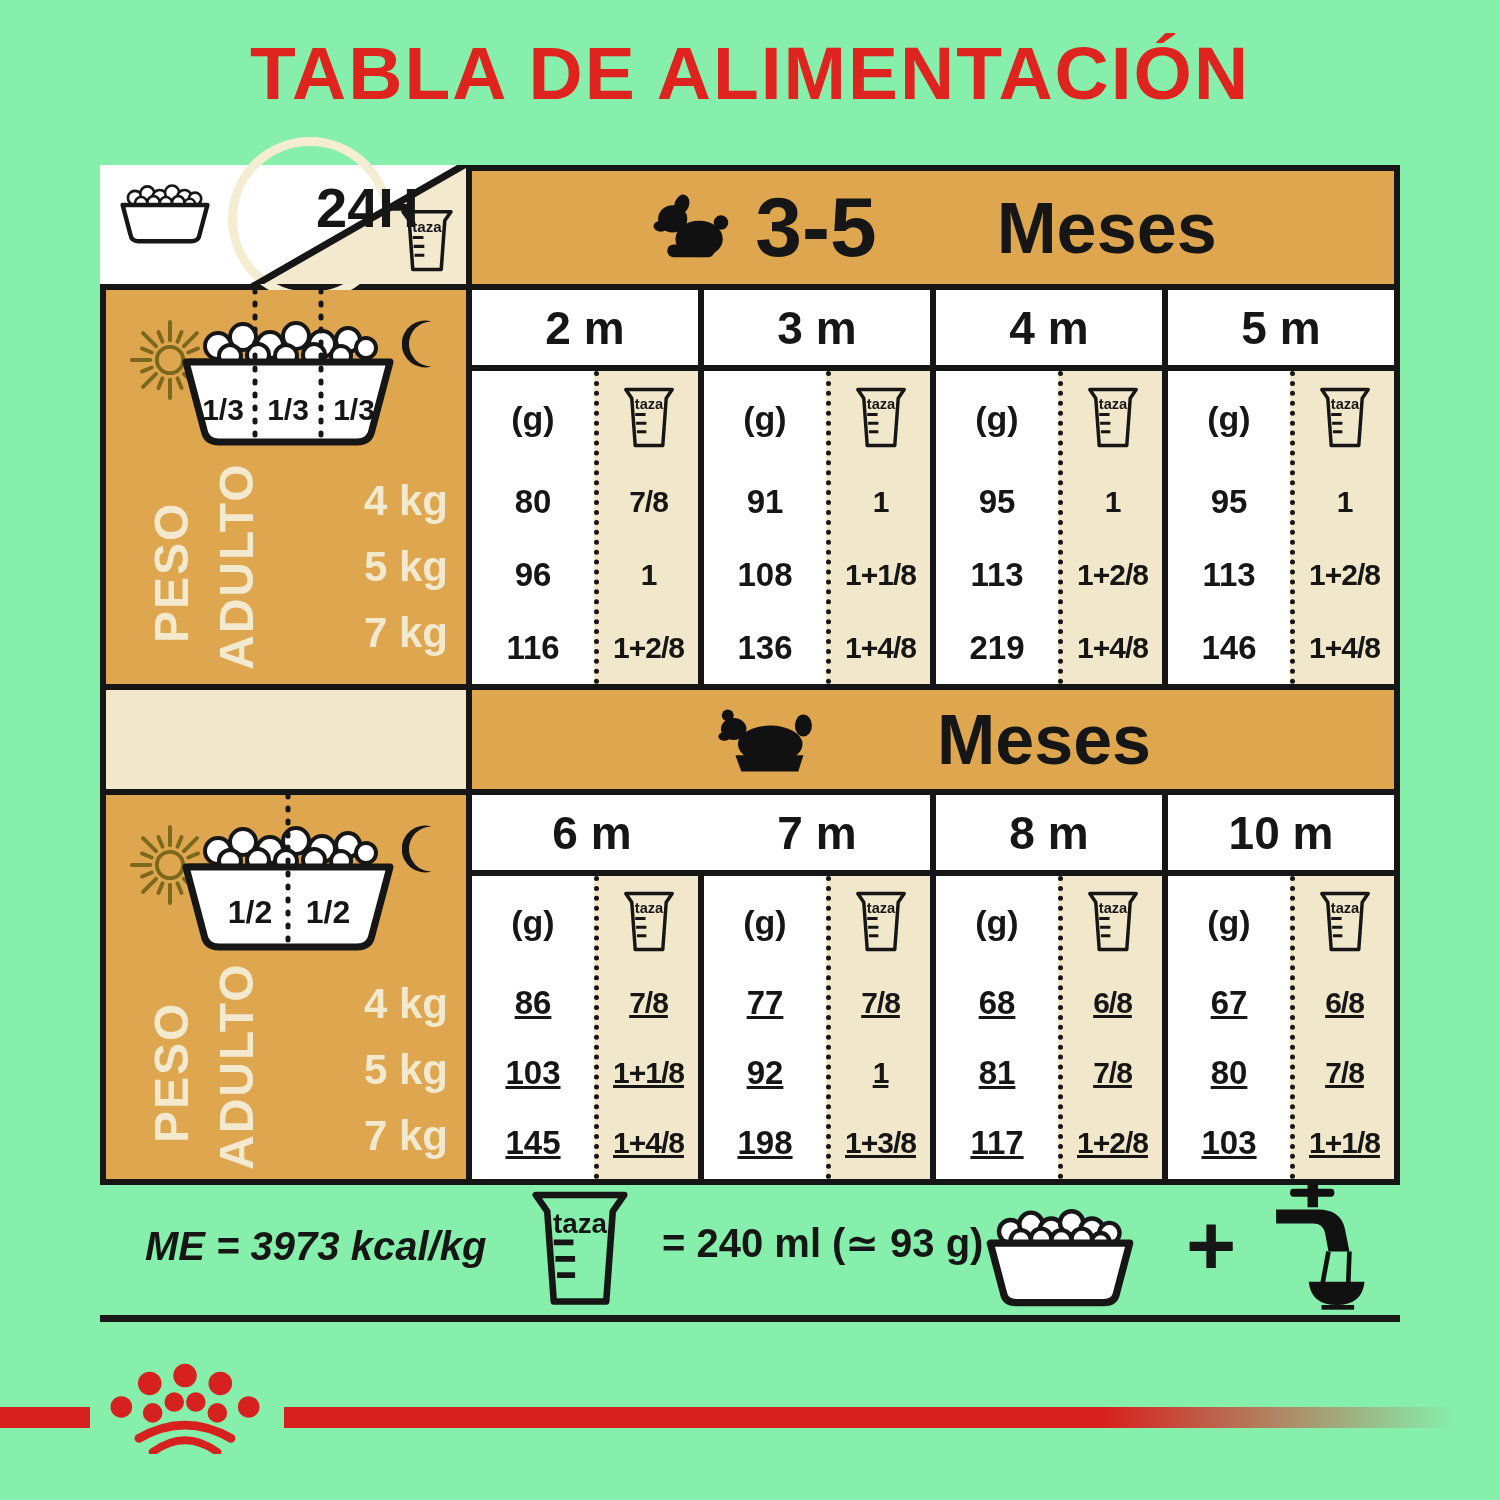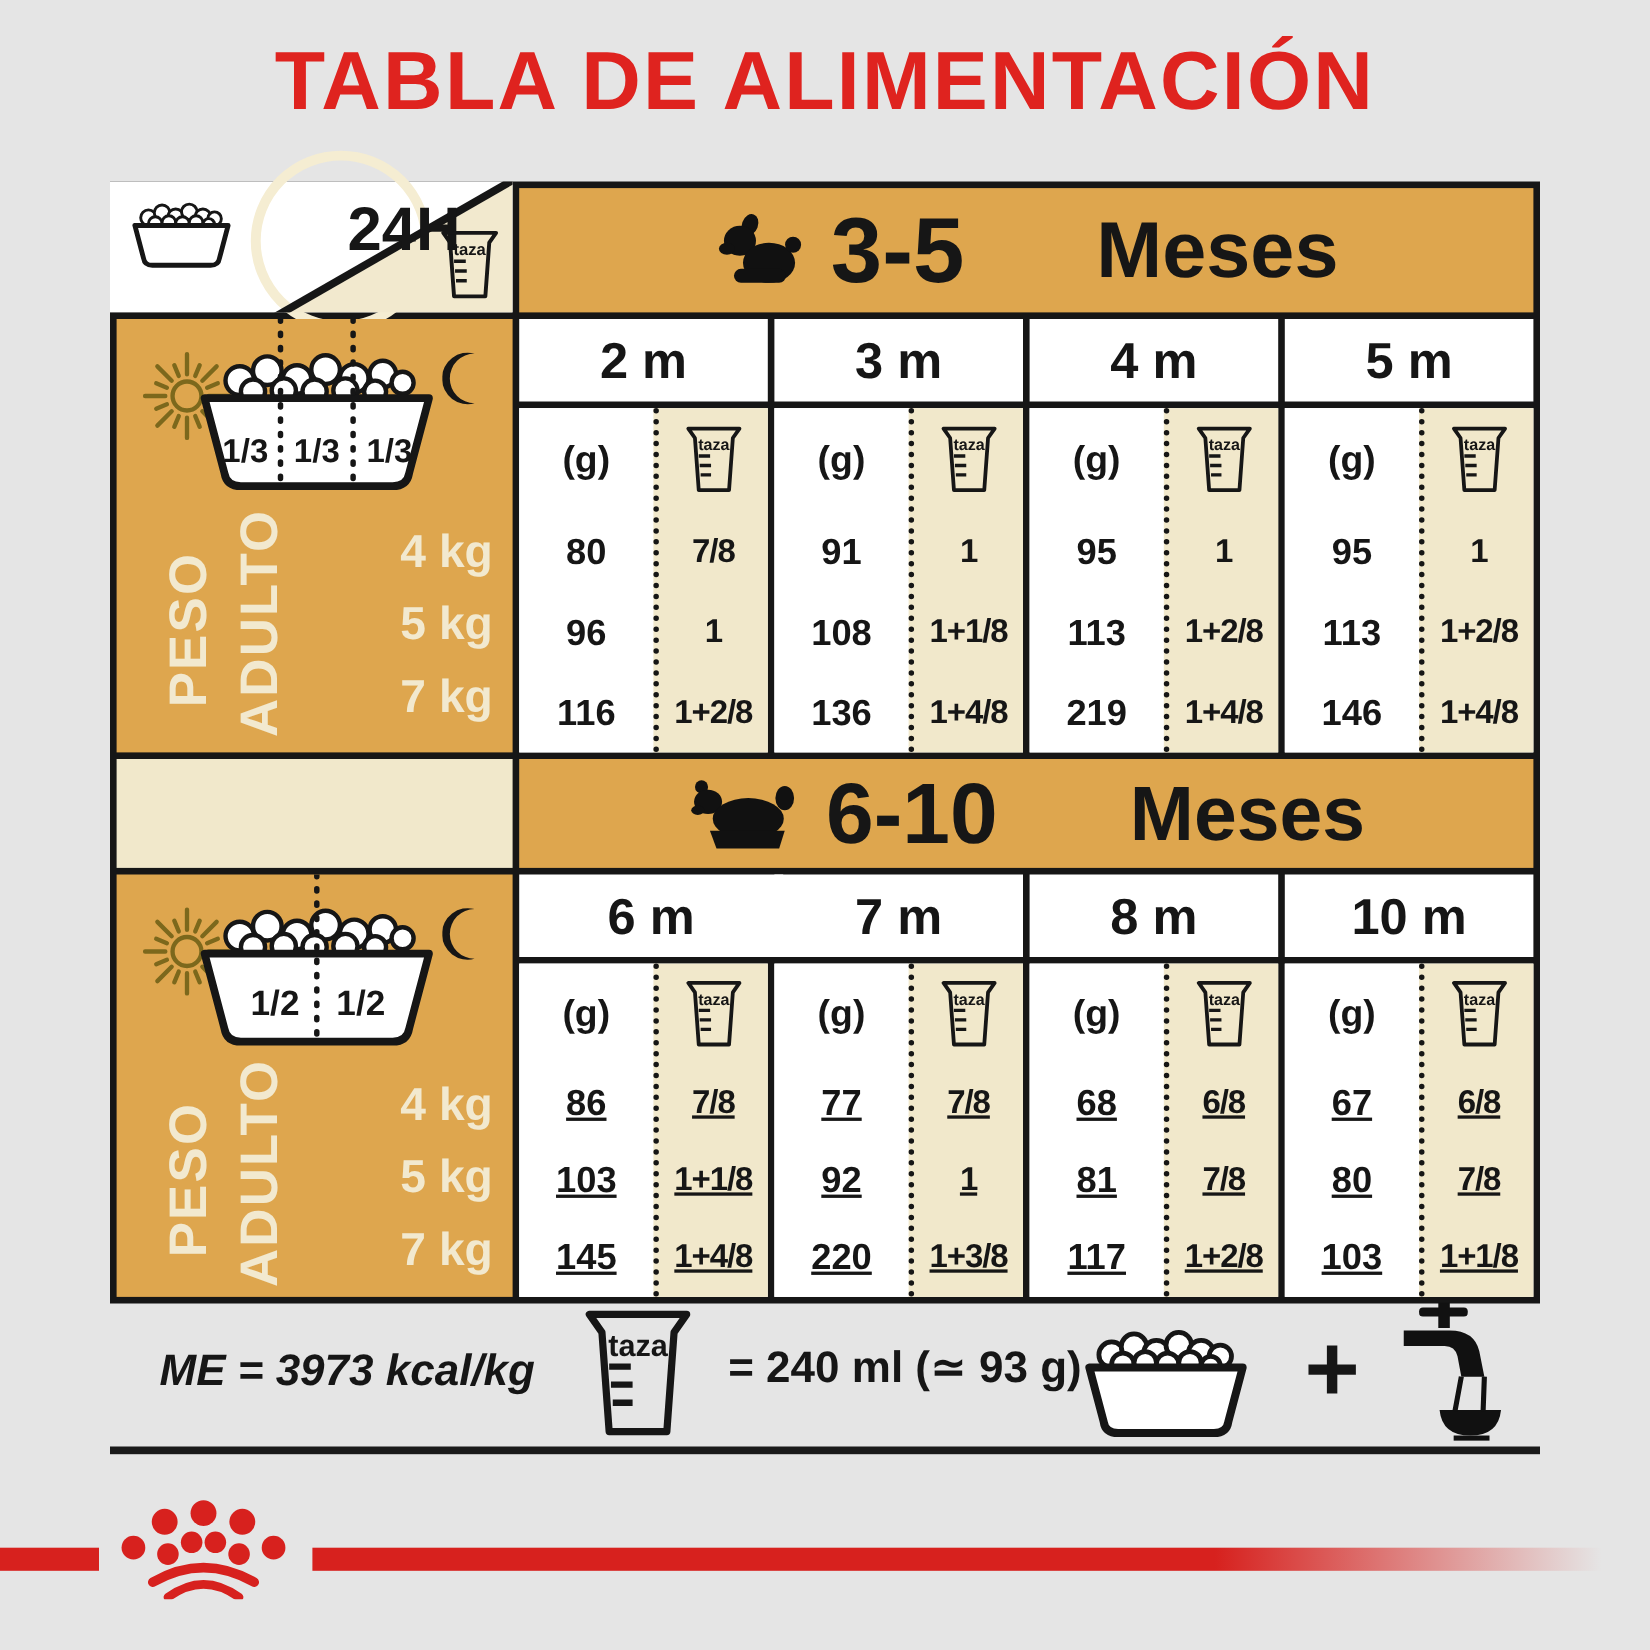--- a/index.html
+++ b/index.html
@@ -1,16 +1,16 @@
 <!DOCTYPE html>
 <html><head>
 <meta charset="utf-8">
 <style>
   html,body{margin:0;padding:0;background:#fff;}
-  .canvas{position:relative;width:1500px;height:1500px;background:#e5e5e5;overflow:hidden;
+  .canvas{position:relative;width:1500px;height:1500px;background:#86efac;overflow:hidden;
           font-family:"Liberation Sans","DejaVu Sans",sans-serif;color:#161616;}
   .abs{position:absolute;}
   text{font-family:"Liberation Sans","DejaVu Sans",sans-serif;}
 
   .title{left:0;top:30px;width:1500px;text-align:center;font-size:75px;font-weight:800;
          letter-spacing:2px;color:#DF231F;}
 
   
   .table-bg{left:100px;top:165px;width:1300px;height:1020px;background:#161616;}
 
@@ -294,21 +294,20 @@
         <div class="zrow cval">1+2/8</div>
         <div class="zrow cval">1+4/8</div>
         </div>
     </div>
 
     <div class="cell cream" style="left:6px;top:525px;width:360px;height:99px"></div>
     <div class="cell gold hdr" style="left:372px;top:525px;width:922px;height:99px">
       <svg width="102" height="68">
           <use href="#sym-dog"></use>
         </svg>
-      <span class="num" style="font-size:78px">6-10</span>
       <span class="word" style="font-size:70px">Meses</span>
     </div>
 
     <div class="cell gold" style="left:6px;top:630px;width:360px;height:384px">
       <svg class="abs" style="left:18px;top:24px" width="92" height="92">
           <use href="#sym-sun"></use>
         </svg>
       <svg class="abs" style="left:72px;top:0" width="220" height="160" viewBox="0 0 220 160">
         <g fill="#fff" stroke="#161616" stroke-width="4">
           <circle cx="40" cy="56" r="13"></circle>
@@ -362,21 +361,21 @@
         <div class="zrow s2 cval">1+4/8</div>
         </div>
     </div>
 
     <div class="cell mlabel" style="left:604px;top:630px;width:226px;height:75px">7 m</div>
     <div class="cell mbody" style="left:604px;top:711px;width:226px;height:303px">
       <div class="gcol">
           <div class="zone-icon s2 gunit">(g)</div>
         <div class="zrow s2 gval">77</div>
         <div class="zrow s2 gval">92</div>
-        <div class="zrow s2 gval">220</div>
+        <div class="zrow s2 gval">198</div>
         </div>
       <div class="tcol">
           <div class="zone-icon s2">
             <svg width="52" height="62">
               <use href="#sym-cup"></use>
             </svg>
           </div>
         <div class="zrow s2 cval">7/8</div>
         <div class="zrow s2 cval">1</div>
         <div class="zrow s2 cval">1+3/8</div>

